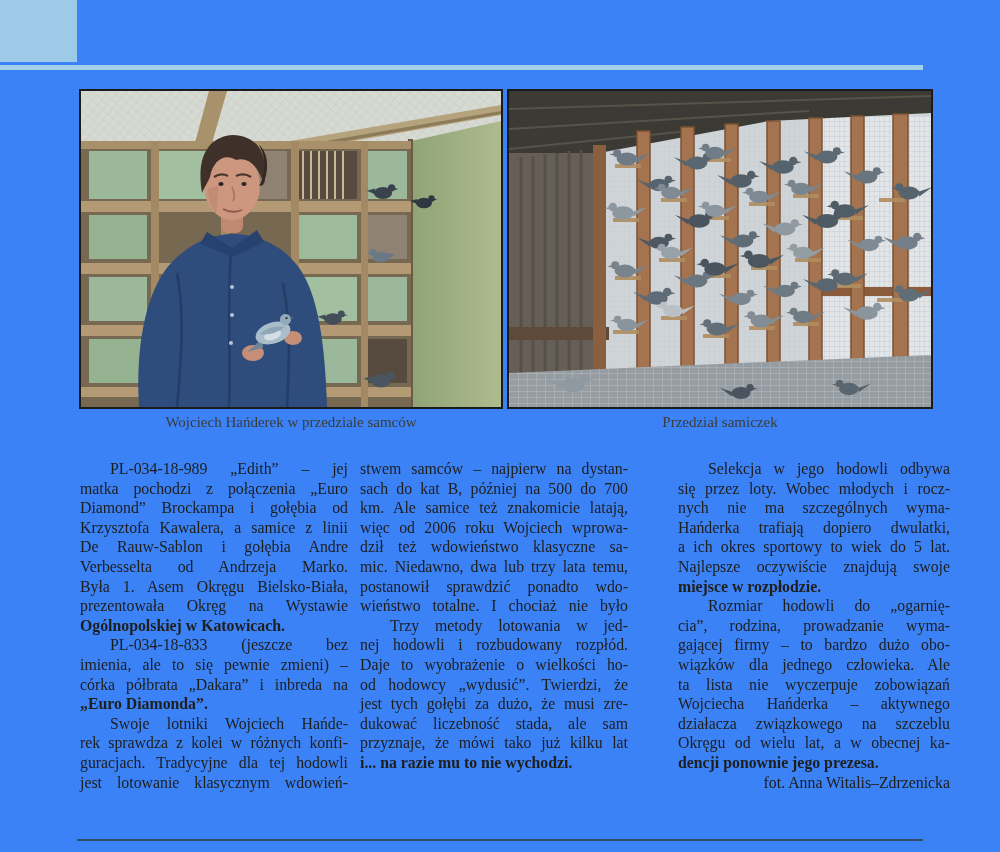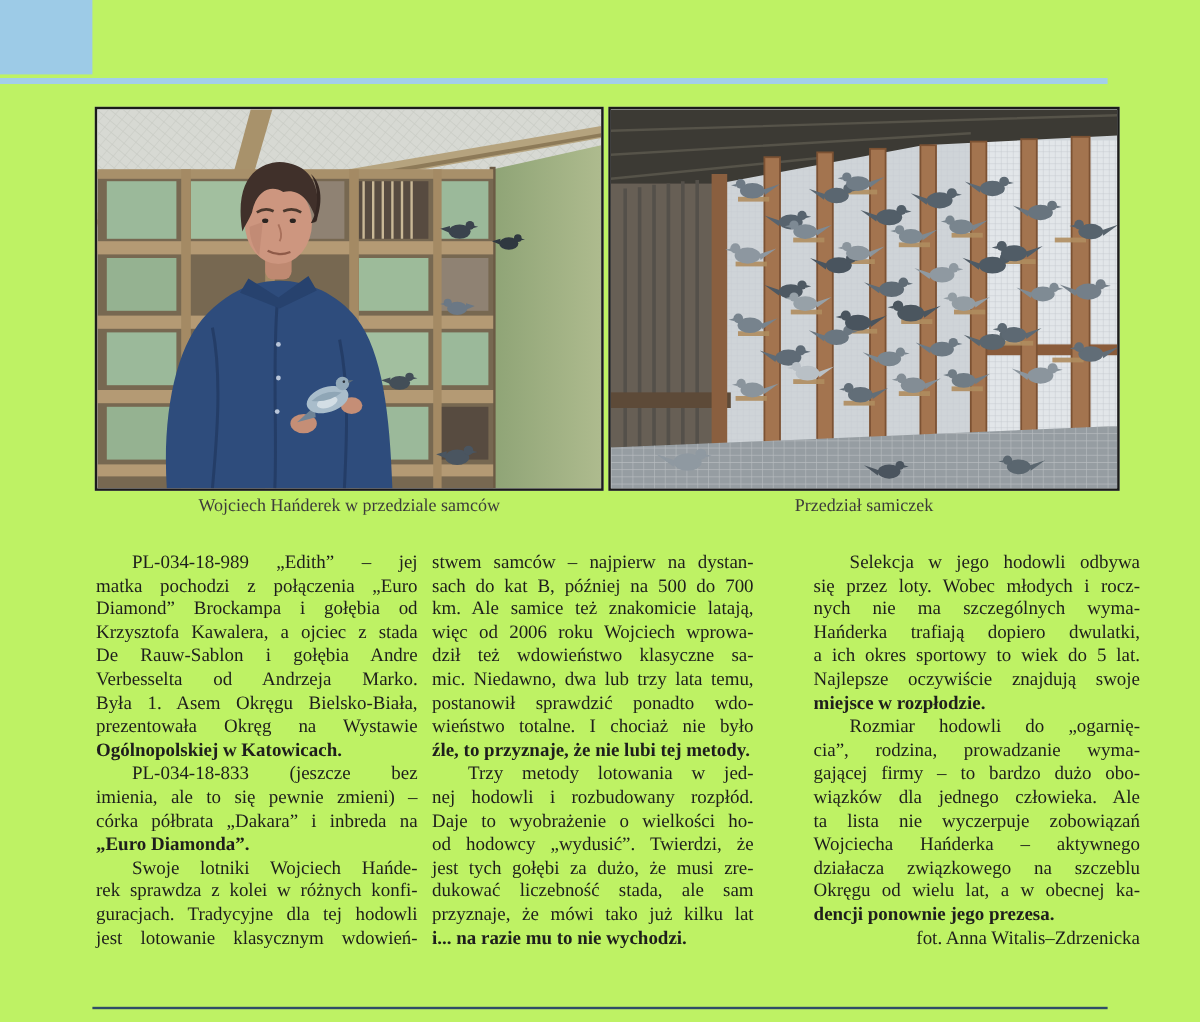--- a/index.html
+++ b/index.html
@@ -1,16 +1,16 @@
 <!DOCTYPE html>
 <html><head>
 <meta charset="utf-8">
 <style>
   html,body{margin:0;padding:0;background:#ffffff;}
-  #page{position:relative;width:1000px;height:852px;background:#bef264;overflow:hidden;
+  #page{position:relative;width:1000px;height:852px;background:#3b82f6;overflow:hidden;
         font-family:"Liberation Serif",serif;color:#1e1e1c;}
   .abs{position:absolute;}
   #corner{left:0;top:0;width:77px;height:62px;}
   #topbar{left:0;top:65px;width:923px;height:5px;}
   figure{margin:0;}
   .photo{position:absolute;border:2px solid #1b1b1b;overflow:hidden;background:#cfd3d6;}
   #photo1{left:79px;top:89px;width:420px;height:316px;}
   #photo2{left:507px;top:89px;width:422px;height:316px;}
   .photo svg{display:block;width:100%;height:100%;}
   .caption{top:412px;height:20px;font-size:15px;line-height:20px;color:#3c3c3a;text-align:center;}
@@ -257,21 +257,21 @@
     </svg>
   </figure>
 
   <div id="cap1" class="abs caption">Wojciech Hańderek w przedziale samców</div>
   <div id="cap2" class="abs caption">Przedział samiczek</div>
 
   <div id="col1" class="abs col">
       <div class="tl ind"><span>PL-034-18-989 „Edith” – jej</span></div>
       <div class="tl"><span>matka pochodzi z połączenia „Euro</span></div>
       <div class="tl"><span>Diamond” Brockampa i gołębia od</span></div>
-      <div class="tl"><span class="b">Krzysztofa Kawalera</span><span>, a ojciec z stada</span></div>
+      <div class="tl"><span class="b">Krzysztofa Kawalera</span><span>, a samice z linii</span></div>
       <div class="tl"><span class="b">De Rauw-Sablon</span><span> i gołębia </span><span class="b">Andre</span></div>
       <div class="tl"><span class="b">Verbesselta</span><span> od </span><span class="b">Andrzeja Marko</span><span>.</span></div>
       <div class="tl"><span>Była 1. Asem Okręgu Bielsko-Biała,</span></div>
       <div class="tl"><span>prezentowała Okręg na Wystawie</span></div>
       <div class="tl end"><span>Ogólnopolskiej w Katowicach.</span></div>
       <div class="tl ind"><span>PL-034-18-833 (jeszcze bez</span></div>
       <div class="tl"><span>imienia, ale to się pewnie zmieni) –</span></div>
       <div class="tl"><span>córka półbrata „Dakara” i inbreda na</span></div>
       <div class="tl end"><span>„Euro Diamonda”.</span></div>
       <div class="tl ind"><span>Swoje lotniki Wojciech Hańde-</span></div>
@@ -281,21 +281,20 @@
     </div>
   <div id="col2" class="abs col">
       <div class="tl"><span>stwem samców – najpierw na dystan-</span></div>
       <div class="tl"><span>sach do kat B, później na 500 do 700</span></div>
       <div class="tl"><span>km. Ale samice też znakomicie latają,</span></div>
       <div class="tl"><span>więc od 2006 roku Wojciech wprowa-</span></div>
       <div class="tl"><span>dził też wdowieństwo klasyczne sa-</span></div>
       <div class="tl"><span>mic. Niedawno, dwa lub trzy lata temu,</span></div>
       <div class="tl"><span>postanowił sprawdzić ponadto wdo-</span></div>
       <div class="tl"><span>wieństwo totalne. I chociaż nie było</span></div>
-      <div class="tl end"><span>źle, to przyznaje, że nie lubi tej metody.</span></div>
       <div class="tl ind"><span>Trzy metody lotowania w jed-</span></div>
       <div class="tl"><span>nej hodowli i rozbudowany rozpłód.</span></div>
       <div class="tl"><span>Daje to wyobrażenie o wielkości ho-</span></div>
       <div class="tl"><span>od hodowcy „wydusić”. Twierdzi, że</span></div>
       <div class="tl"><span>jest tych gołębi za dużo, że musi zre-</span></div>
       <div class="tl"><span>dukować liczebność stada, ale sam</span></div>
       <div class="tl"><span>przyznaje, że mówi tako już kilku lat</span></div>
       <div class="tl end"><span>i... na razie mu to nie wychodzi.</span></div>
     </div>
   <div id="col3" class="abs col">

